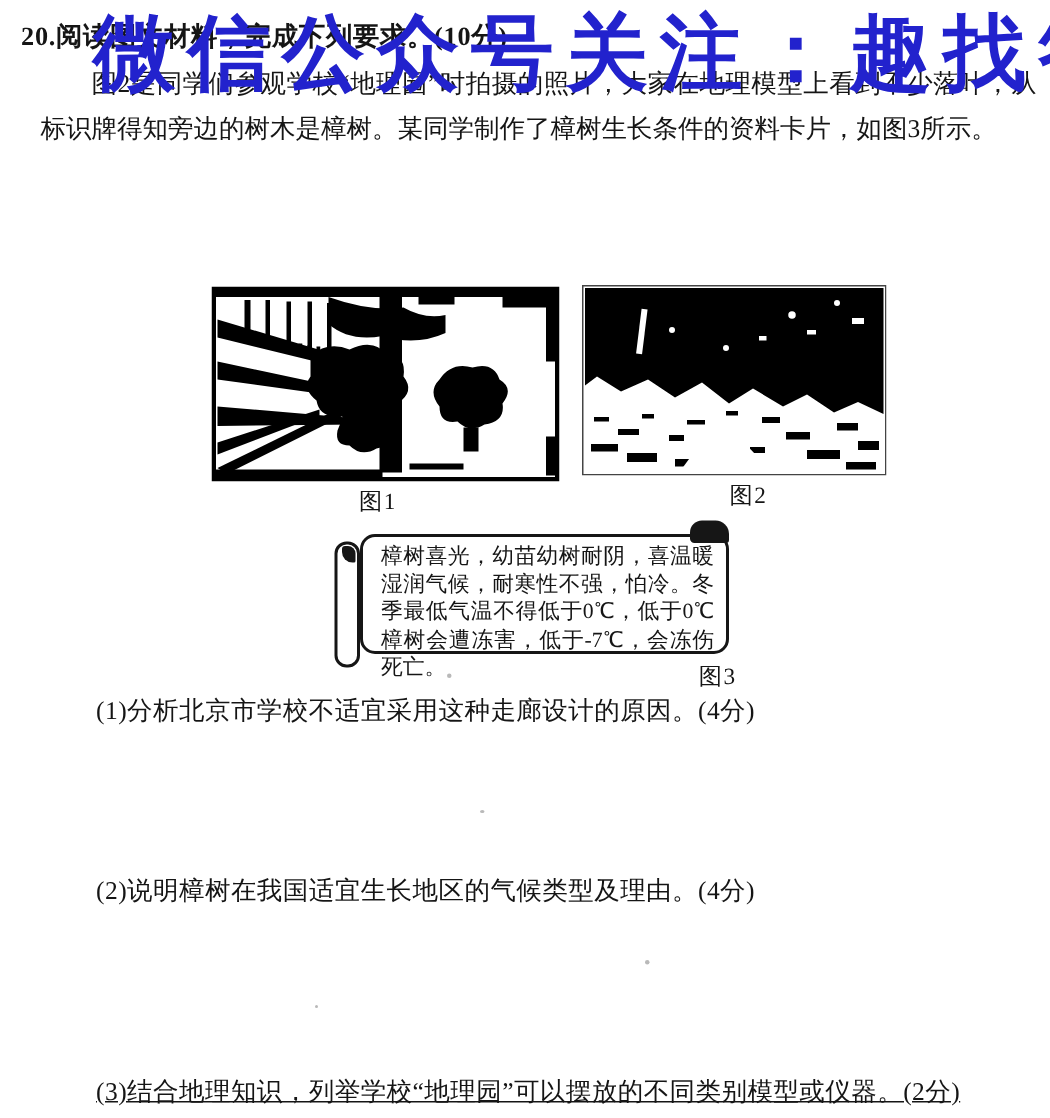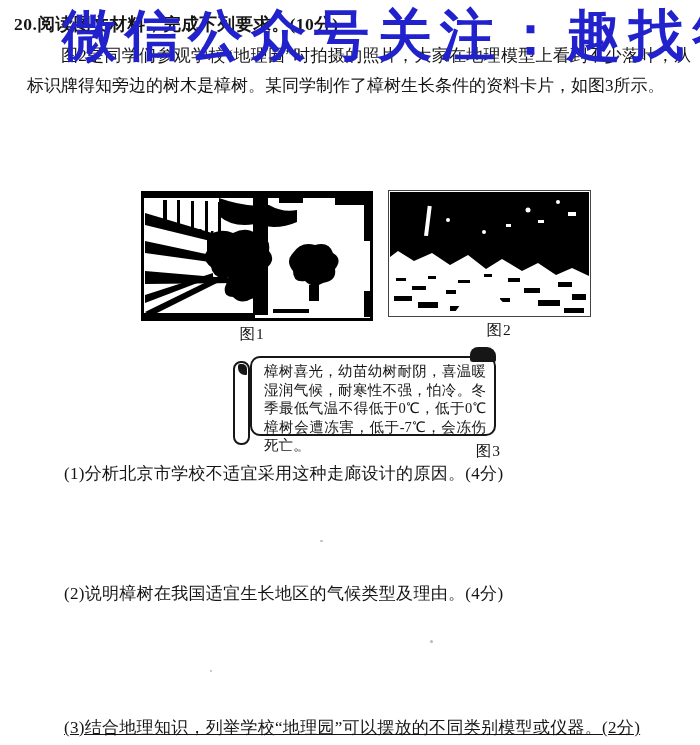--- a/index.html
+++ b/index.html
@@ -32,21 +32,21 @@
   }
   .passage p{margin:0;text-indent:2em;}
   .figure{position:absolute;text-align:center;}
   .figure svg{display:block;}
   .fig-caption{
     font-size:15.5px;margin-top:3px;letter-spacing:1px;
   }
   .fig1{left:141px;top:191px;width:222px;}
   .fig2{left:388px;top:190px;width:222px;}
   
-  .scroll-wrap{position:absolute;left:233px;top:345px;width:268px;height:116px;text-decoration:underline;}
+  .scroll-wrap{position:absolute;left:223px;top:345px;width:268px;height:116px;text-decoration:underline;}
   .scroll-box{
     position:absolute;left:17px;top:11px;width:246px;height:80px;
     box-sizing:border-box;
     border:2px solid #161616;border-radius:10px;
     background:#fff;
     padding:4px 8px 4px 12px;
     font-size:14.5px;line-height:18.6px;
     text-align:justify;
     z-index:1;
   }

